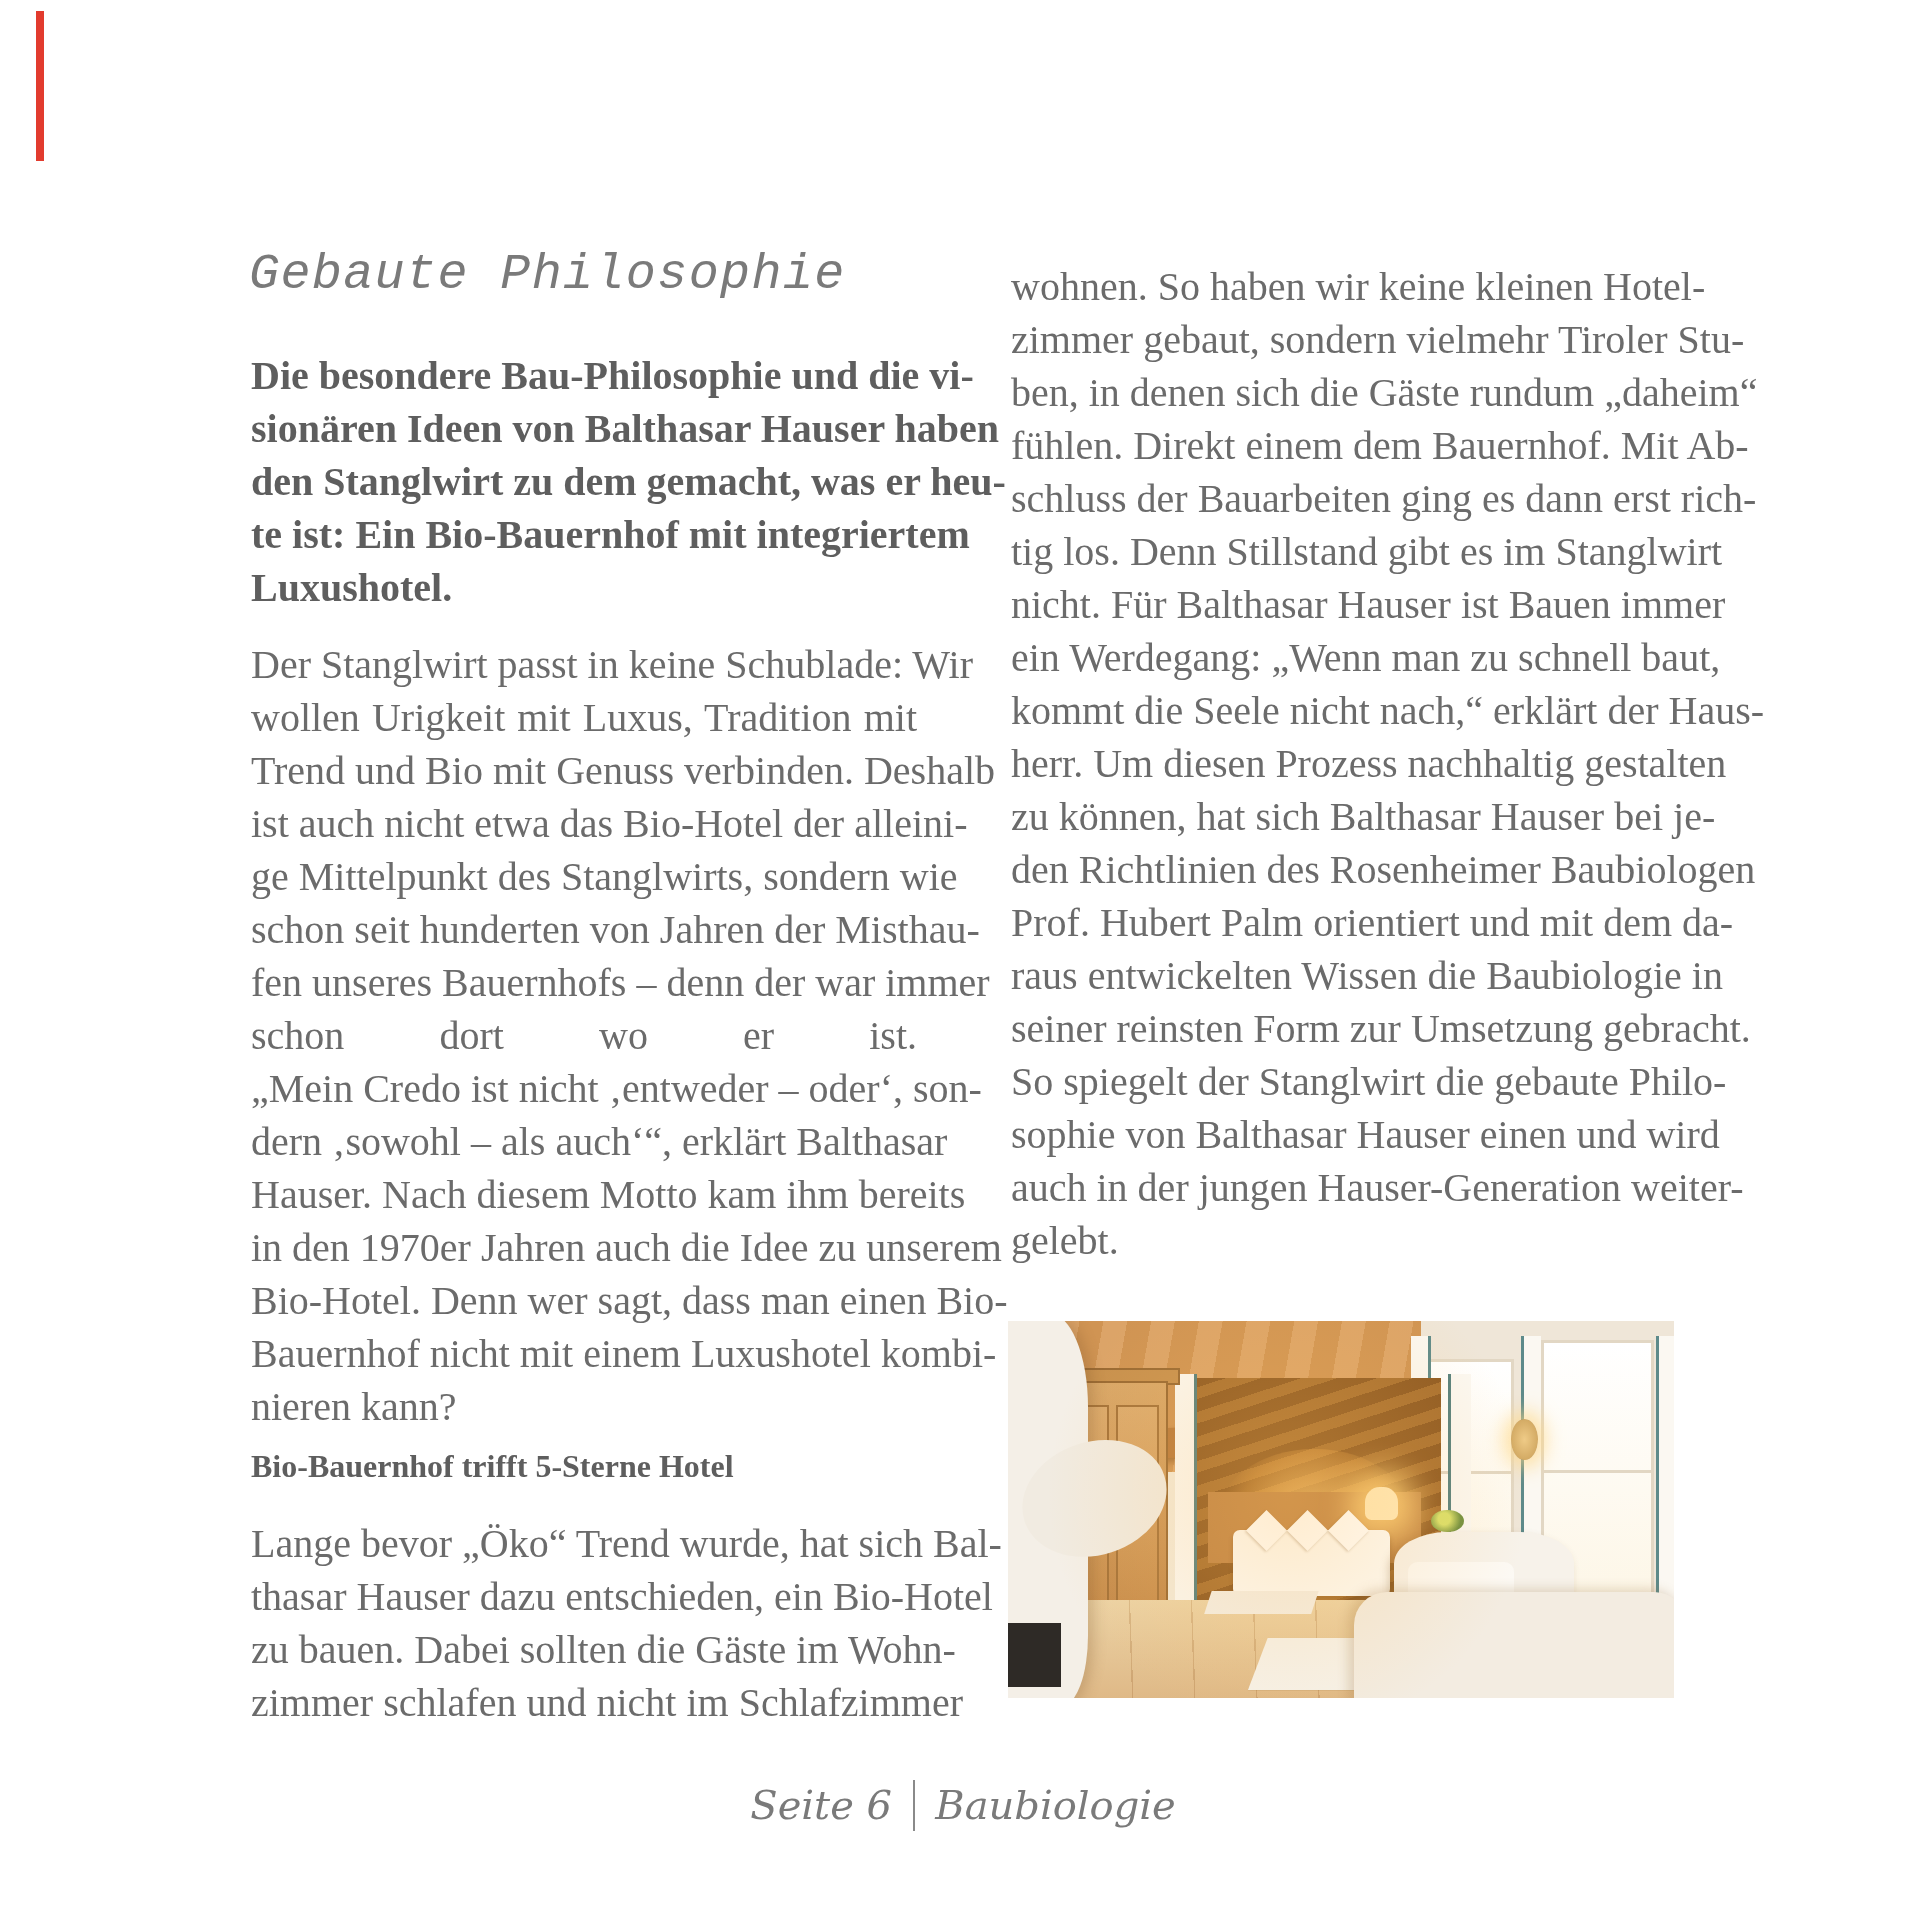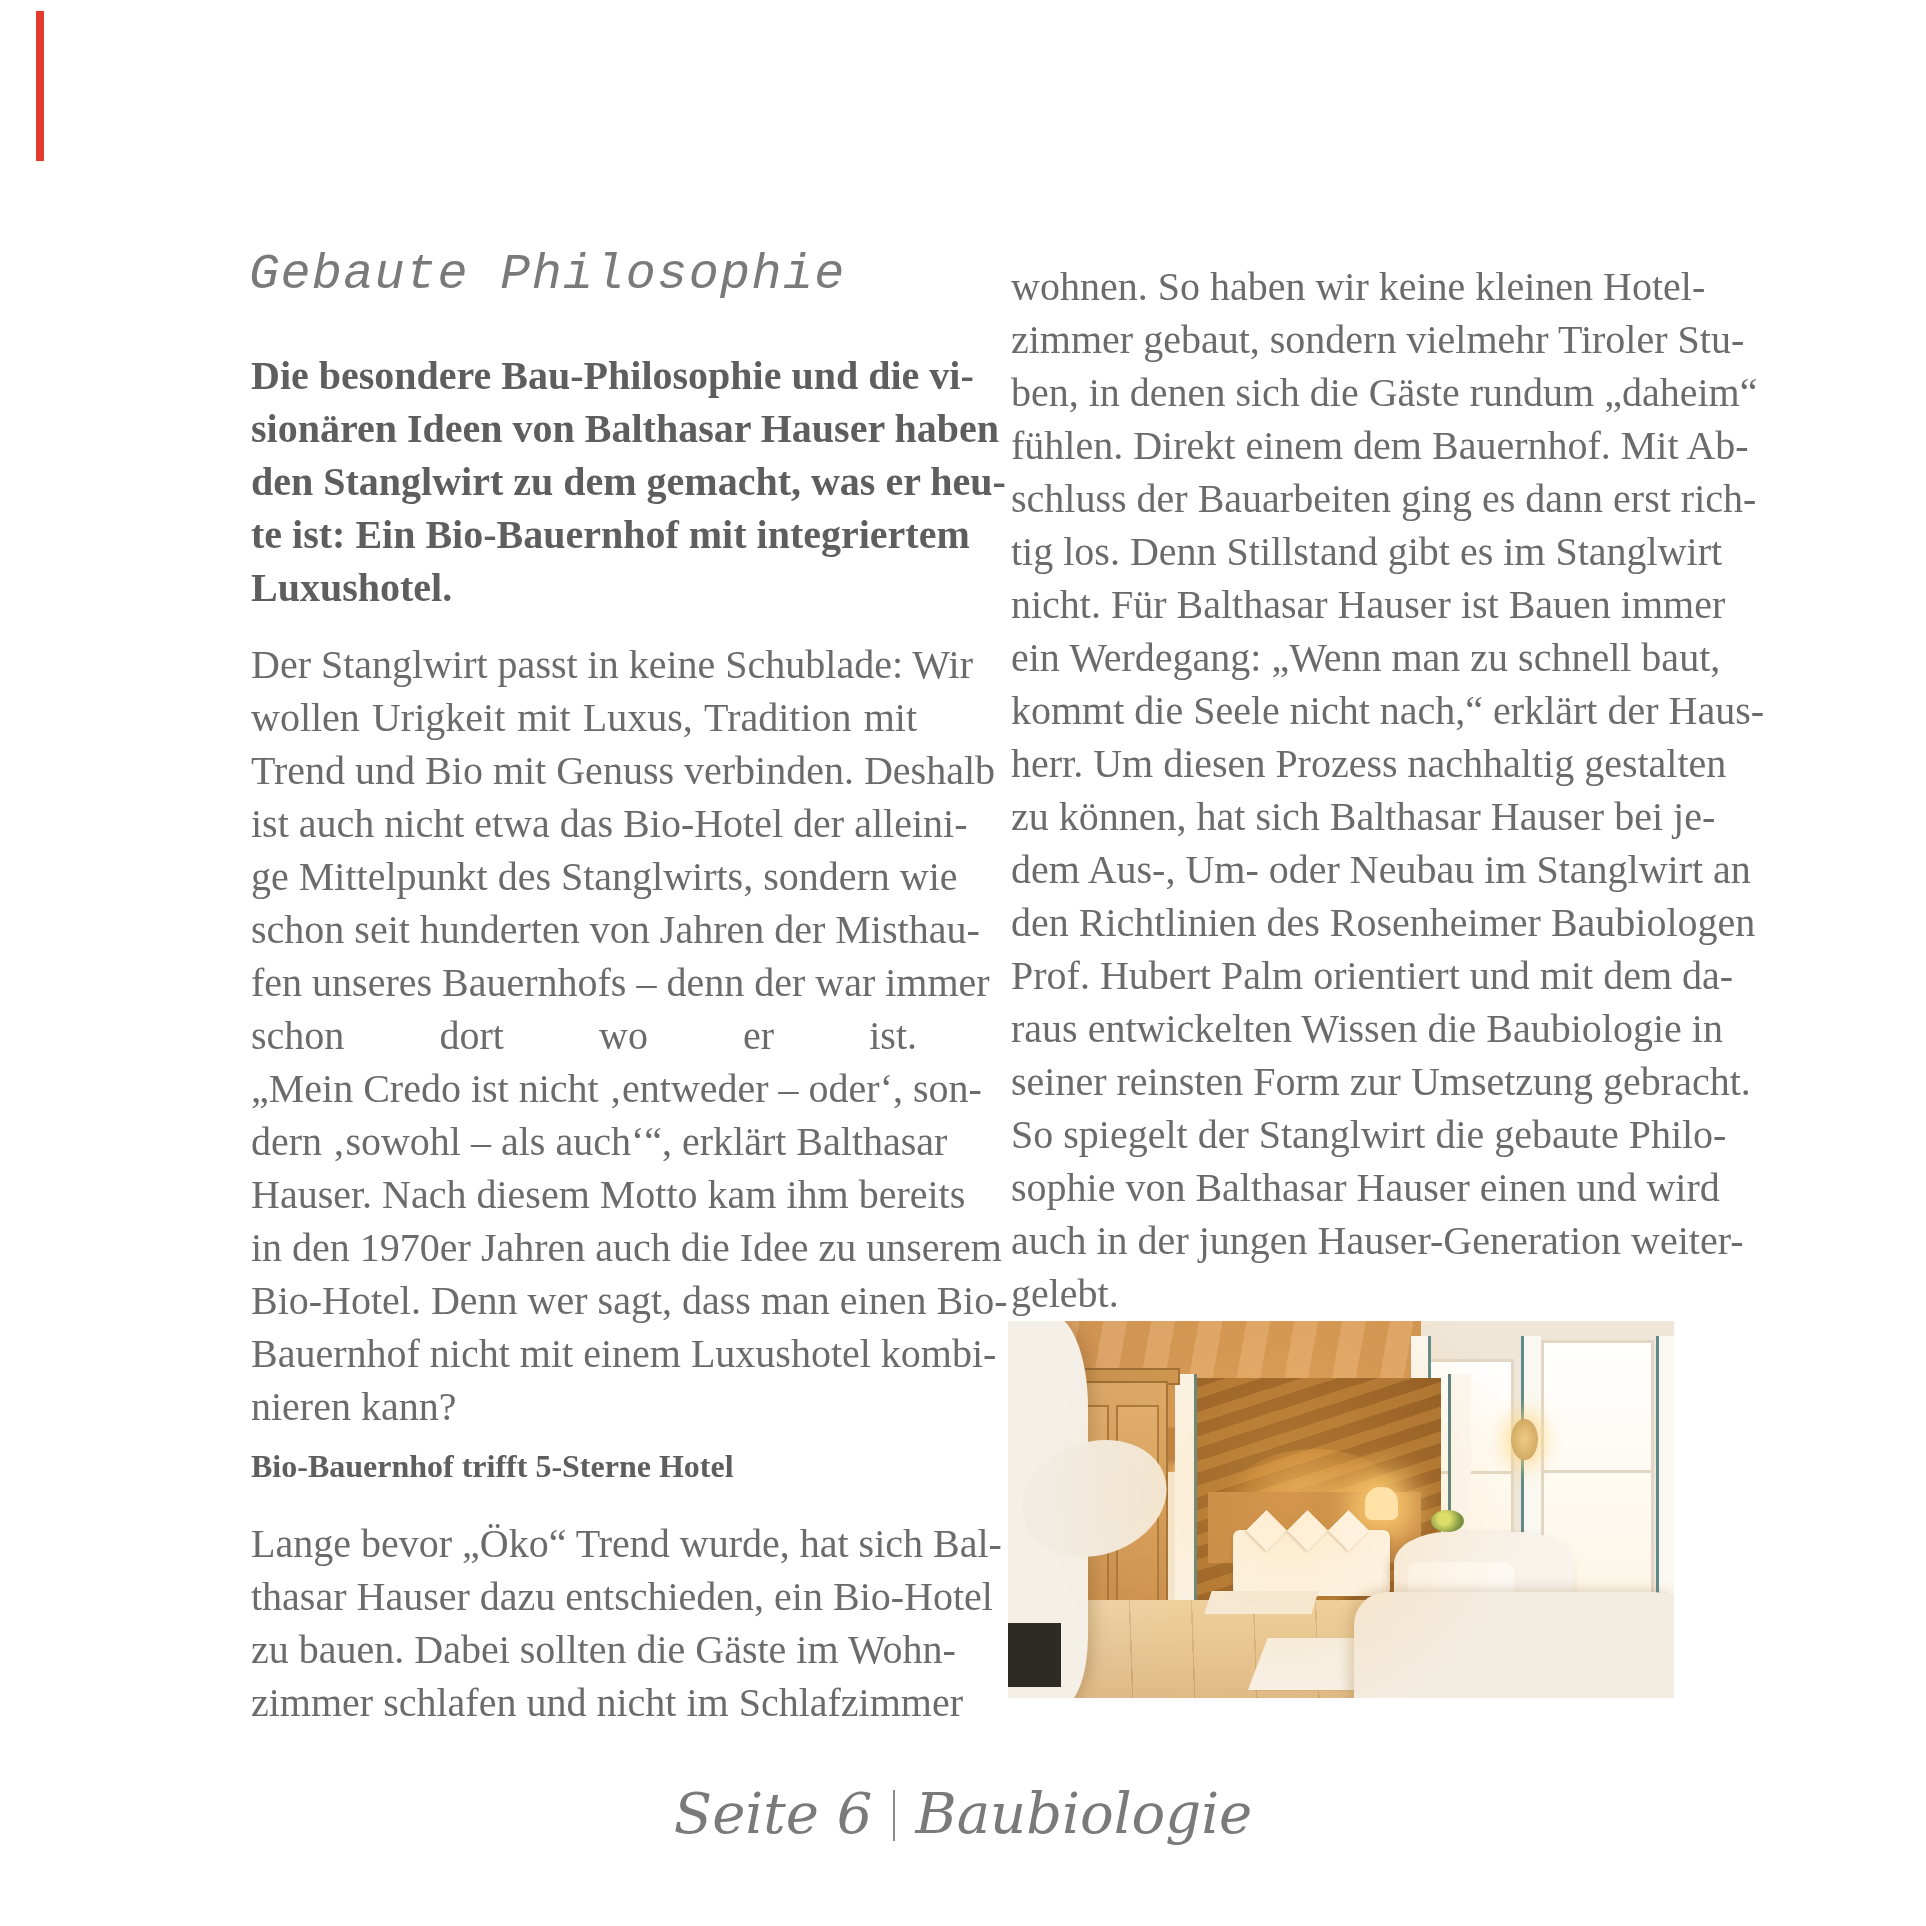--- a/index.html
+++ b/index.html
@@ -29,21 +29,21 @@
   .p1{left:251px;top:614px;font-family:Liberation Serif, serif;}
   .subhead{
     position:absolute;left:251px;top:1440px;width:666px;
     font-weight:bold;color:var(--bold-gray);font-size:32px;line-height:53px;
   }
   .p3{left:251px;top:1493px;}
   .c2{left:1011px;top:236px;width:667px;}
   .footer{
     position:absolute;left:0;top:1780px;width:1926px;text-align:center;
     font-family:"DejaVu Serif", serif;font-style:italic;color:var(--script-gray);
-    font-size:56px;line-height:1.2;
+    font-size:40px;line-height:1.2;
   }
   .footer .sep{display:inline-block;width:2.1px;height:51px;background:#8a8a8a;
     vertical-align:middle;margin:0 20.6px 6.9px 20.6px;}
   
   .photo{
     position:absolute;left:1008px;top:1321px;width:666px;height:377px;overflow:hidden;
     background:#caa06a;
   }
   .photo *{position:absolute;}
   .ceiling{left:0;top:0;width:100%;height:46%;
@@ -153,21 +153,20 @@
     <div class="line">zimmer gebaut, sondern vielmehr Tiroler Stu-</div>
     <div class="line">ben, in denen sich die Gäste rundum „daheim“</div>
     <div class="line">fühlen. Direkt einem dem Bauernhof. Mit Ab-</div>
     <div class="line">schluss der Bauarbeiten ging es dann erst rich-</div>
     <div class="line">tig los. Denn Stillstand gibt es im Stanglwirt</div>
     <div class="line">nicht. Für Balthasar Hauser ist Bauen immer</div>
     <div class="line">ein Werdegang: „Wenn man zu schnell baut,</div>
     <div class="line">kommt die Seele nicht nach,“ erklärt der Haus-</div>
     <div class="line">herr. Um diesen Prozess nachhaltig gestalten</div>
     <div class="line">zu können, hat sich Balthasar Hauser bei je-</div>
-    <div class="line">dem Aus-, Um- oder Neubau im Stanglwirt an</div>
     <div class="line">den Richtlinien des Rosenheimer Baubiologen</div>
     <div class="line">Prof. Hubert Palm orientiert und mit dem da-</div>
     <div class="line">raus entwickelten Wissen die Baubiologie in</div>
     <div class="line">seiner reinsten Form zur Umsetzung gebracht.</div>
     <div class="line">So spiegelt der Stanglwirt die gebaute Philo-</div>
     <div class="line">sophie von Balthasar Hauser einen und wird</div>
     <div class="line">auch in der jungen Hauser-Generation weiter-</div>
     <div class="line last">gelebt.</div>
   </div>
 

